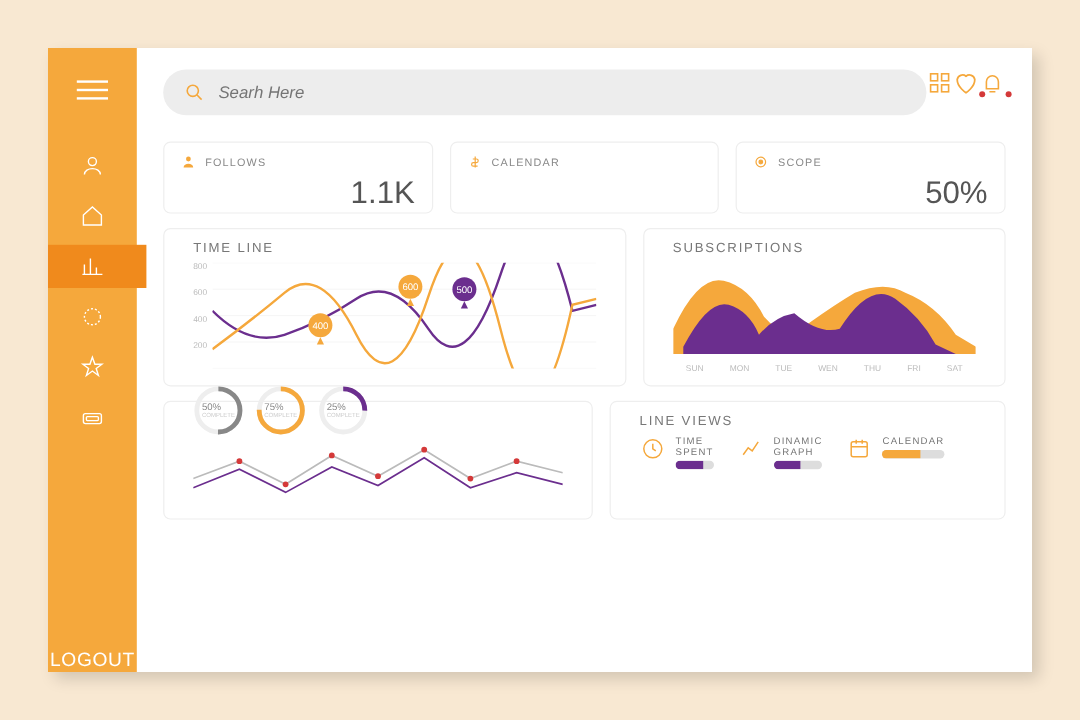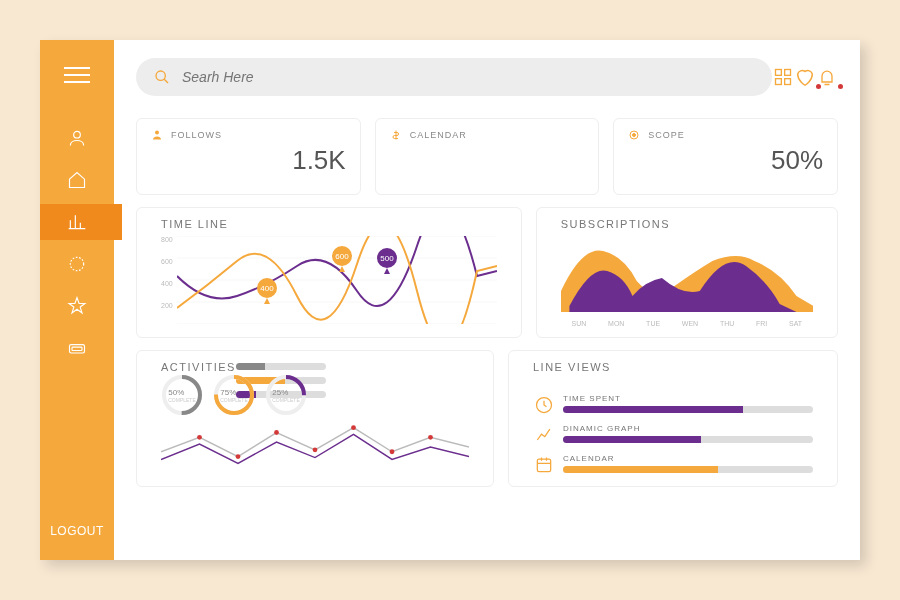--- a/index.html
+++ b/index.html
@@ -5,31 +5,31 @@
 *{box-sizing:border-box;margin:0;padding:0;font-family:Arial,sans-serif}
 body{width:900px;height:600px;background:#f8e8d2;position:relative;overflow:hidden}
 .frame{position:absolute;left:40px;top:40px;width:820px;height:520px;background:#fff;box-shadow:6px 6px 12px rgba(0,0,0,0.15);display:flex}
 .sidebar{width:74px;background:#f5a83c;display:flex;flex-direction:column;align-items:center;position:relative}
 .hamburger{margin-top:22px;margin-bottom:32px;cursor:pointer}
 .hamburger div{width:26px;height:2px;background:#fff;margin:5px 0}
 .nav-icons{display:flex;flex-direction:column;align-items:center;gap:18px;margin-top:6px}
 .nav-icon{width:24px;height:24px;display:flex;align-items:center;justify-content:center;position:relative}
 .nav-icon.active::before{content:"";position:absolute;left:-25px;top:-6px;width:82px;height:36px;background:#f08a1c}
 .nav-icon svg{stroke:#fff;fill:none;stroke-width:1.4;position:relative;z-index:1}
-.logout{position:absolute;bottom:22px;color:#fff;font-size:12px;letter-spacing:0.5px;cursor:pointer}
+.logout{position:absolute;bottom:0;color:#fff;font-size:16px;letter-spacing:0.5px;cursor:pointer}
 .main{flex:1;padding:18px 22px;overflow:hidden}
-.topbar{display:flex;align-items:center;}
+.topbar{display:flex;align-items:flex-start;}
 .search{flex:1;height:38px;background:#ededed;border-radius:19px;display:flex;align-items:center;padding:0 18px}
 .search svg{stroke:#f5a83c;fill:none;stroke-width:2}
 .search input{border:none;background:transparent;outline:none;margin-left:12px;font-size:14px;font-style:italic;color:#999;flex:1}
 .top-icon{width:22px;height:22px;display:flex;align-items:center;justify-content:center;position:relative;cursor:pointer}
 .top-icon svg{stroke:#f5a83c;fill:none;stroke-width:1.6}
 .dot{position:absolute;right:-5px;bottom:-1px;width:5px;height:5px;border-radius:50%;background:#d43939}
 .stats{display:flex;gap:14px;margin-top:22px}
-.stat{flex:1;border:1px solid #eee;border-radius:6px;padding:10px 14px 18px}
+.stat{flex:1;border:1px solid #eee;border-radius:6px;padding:10px 14px 1px}
 .stat-head{display:flex;align-items:center;gap:8px;color:#888;font-size:9px;letter-spacing:1px}
 .stat-head svg{width:12px;height:12px}
 .stat-val{font-size:26px;color:#555;text-align:right;margin-top:4px;font-weight:400}
 .row{display:flex;gap:14px;margin-top:12px}
 .card{border:1px solid #eee;border-radius:6px;padding:10px 24px}
 .card-title{font-size:11px;letter-spacing:1.5px;color:#777;margin-bottom:6px}
 .timeline{flex:1.1}
 .subs{flex:1}
 .activities{flex:1.1}
 .views{flex:1}
@@ -37,21 +37,21 @@
 .tl-chart{position:relative;height:88px}
 .sub-chart{position:relative;height:76px}
 .sub-days{display:flex;justify-content:space-around;font-size:7px;color:#bbb;margin-top:4px}
 .rings{display:flex;gap:10px}
 .ring{width:42px;height:42px;position:relative}
 .ring-lbl{position:absolute;top:50%;left:50%;transform:translate(-50%,-50%);font-size:8px;color:#888}
 .bars{display:flex;flex-direction:column;gap:7px;flex:1;margin-top:2px}
 .bar-track{width:90px;height:7px;background:#ddd;border-radius:4px;overflow:hidden}
 .bar-fill{height:100%}
 .act-chart{height:48px;margin-top:6px}
-.views-grid{display:grid;grid-template-columns:1fr;gap:8px 20px;margin-top:21px}
+.views-grid{display:grid;grid-template-columns:1fr 1fr 1fr 1fr;gap:8px 20px;margin-top:6px}
 .view-item{display:flex;gap:8px;align-items:flex-start}
 .view-ico{width:22px;height:22px;display:flex;align-items:center;justify-content:center}
 .view-ico svg{stroke:#f5a83c;fill:none;stroke-width:1.5}
 .view-txt{flex:1}
 .view-lbl{font-size:8px;letter-spacing:1px;color:#777;margin-bottom:3px}
 .view-bar{width:100%;height:7px;background:#ddd;border-radius:4px;overflow:hidden}
 .view-fill{height:100%}
 </style>
 </head>
 <body>
@@ -135,21 +135,21 @@
 
     <div class="stats" id="stats">
         <div class="stat">
      <div class="stat-head">
             <span style="width:12px;height:12px;display:inline-block"><svg viewBox="0 0 24 24" fill="#f5a83c">
                 <circle cx="12" cy="7" r="4"></circle>
                 <path d="M4 21c0-4 4-6 8-6s8 2 8 6z"></path>
               </svg></span>
             <span>FOLLOWS</span>
           </div>
-     <div class="stat-val">1.5K</div>
+     <div class="stat-val">1.1K</div>
     </div>
         <div class="stat">
      <div class="stat-head">
             <span style="width:12px;height:12px;display:inline-block"><svg viewBox="0 0 24 24" fill="none" stroke="#f5a83c" stroke-width="2">
                 <path d="M12 3v18M8 7h6a3 3 0 0 1 0 6H9a3 3 0 0 0 0 6h7"></path>
               </svg></span>
             <span>CALENDAR</span>
           </div>
     </div>
         <div class="stat">
@@ -215,34 +215,20 @@
             <span>WEN</span>
             <span>THU</span>
             <span>FRI</span>
             <span>SAT</span>
           </div>
       </div>
     </div>
 
     <div class="row">
       <div class="card activities">
-        <div style="display:flex;justify-content:space-between;align-items:flex-start">
-          <div class="card-title">ACTIVITIES</div>
-          <div class="bars" id="act-bars">
-              <div class="bar-track">
-                <div class="bar-fill" style="width:32%;background:#888"></div>
-              </div>
-              <div class="bar-track">
-                <div class="bar-fill" style="width:55%;background:#f5a83c"></div>
-              </div>
-              <div class="bar-track">
-                <div class="bar-fill" style="width:22%;background:#6b2e8e"></div>
-              </div>
-            </div>
-        </div>
         <div class="rings" id="rings" style="margin-top:-24px">
             <div class="ring">
      <svg width="42" height="42">
                 <circle cx="21" cy="21" r="18" stroke="#eee" stroke-width="4" fill="none"></circle>
                 <circle cx="21" cy="21" r="18" stroke="#888" stroke-width="4" fill="none" stroke-dasharray="113.09733552923255" stroke-dashoffset="56.548667764616276" transform="rotate(-90 21 21)"></circle>
               </svg>
      <div class="ring-lbl">50%<div style="font-size:5px;color:#ccc">COMPLETE</div></div>
     </div>
             <div class="ring">
      <svg width="42" height="42">

